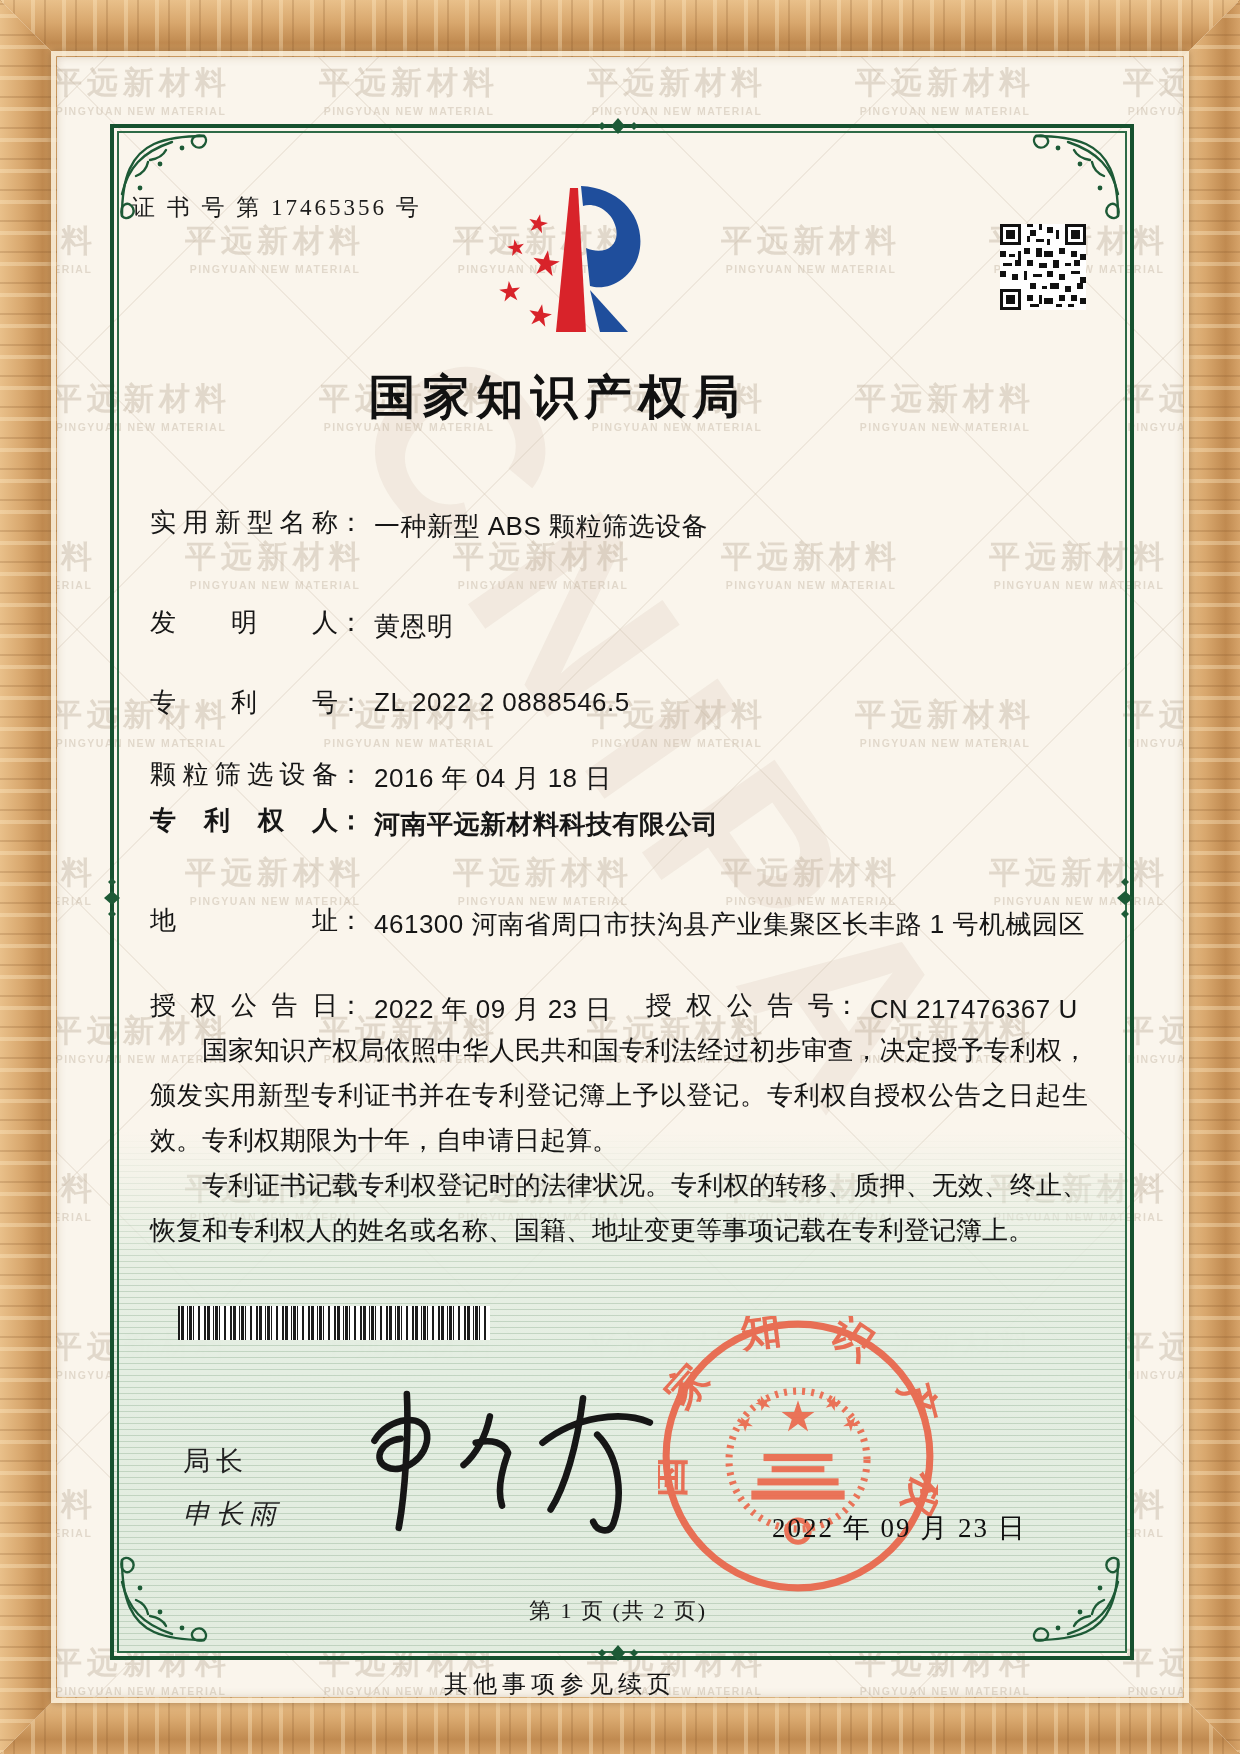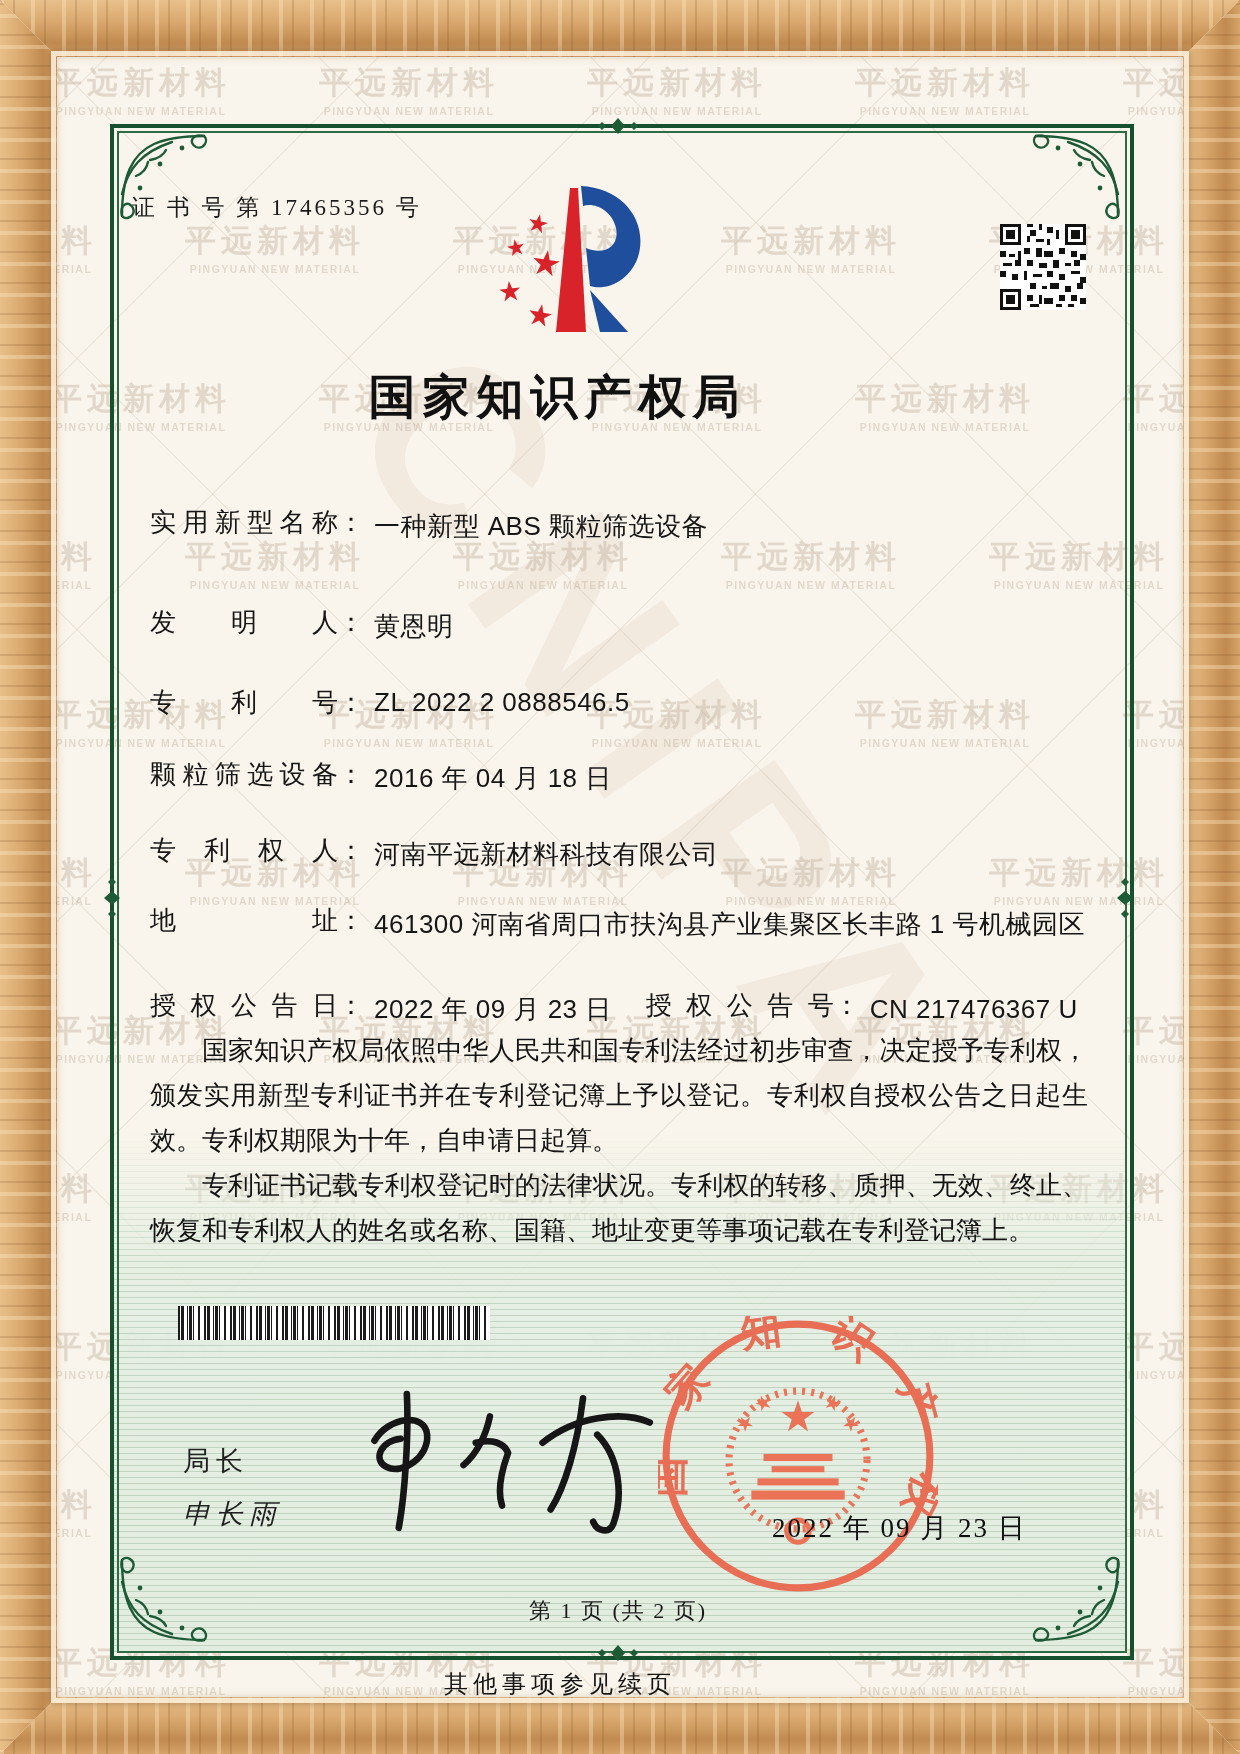--- a/index.html
+++ b/index.html
@@ -52,21 +52,21 @@
   #logo{left:482px;top:182px;width:168px;height:152px;}
   #qr{left:1000px;top:224px;width:86px;height:86px;}
   #title{left:105px;top:366px;width:905px;text-align:center;font-size:47px;font-weight:bold;letter-spacing:7px;color:#111;}
 
   .field-row{position:absolute;left:150px;z-index:4;display:flex;align-items:flex-start;
     font-family:"Liberation Sans","DejaVu Sans",sans-serif;font-size:26px;color:#161616;}
   .field-label{display:inline-block;width:188px;text-align:justify;text-align-last:justify;flex:none;}
   .field-colon{flex:none;margin-right:10px;}
   .field-value{letter-spacing:.5px;max-width:740px;line-height:42px;}
   #row-0{top:505px;justify-content:space-between;} #row-1{top:605px;} #row-2{top:681px;align-items:center;} #row-3{top:757px;}
-  #row-4{top:833px;} #row-5{top:903px;} #row-6{top:988px;}
+  #row-4{top:803px;font-weight:bold;} #row-5{top:903px;} #row-6{top:988px;}
   .group2{margin-left:34px;display:flex;}
   .group2 .field-label{width:188px;}
 
   #body-text{left:150px;top:1028px;width:938px;z-index:4;font-size:26px;line-height:45px;color:#141414;}
   #body-text p{margin:0;text-indent:2em;text-align:justify;}
 
   #barcode{left:178px;top:1306px;width:312px;height:34px;z-index:4;
     background:repeating-linear-gradient(90deg,
       #1b1b1b 0 2px,#fff 2px 3px,#1b1b1b 3px 6px,#fff 6px 9px,#1b1b1b 9px 10px,#fff 10px 11px,
       #1b1b1b 11px 14px,#fff 14px 15px,#1b1b1b 15px 16px,#fff 16px 20px,#1b1b1b 20px 22px,#fff 22px 26px);}

